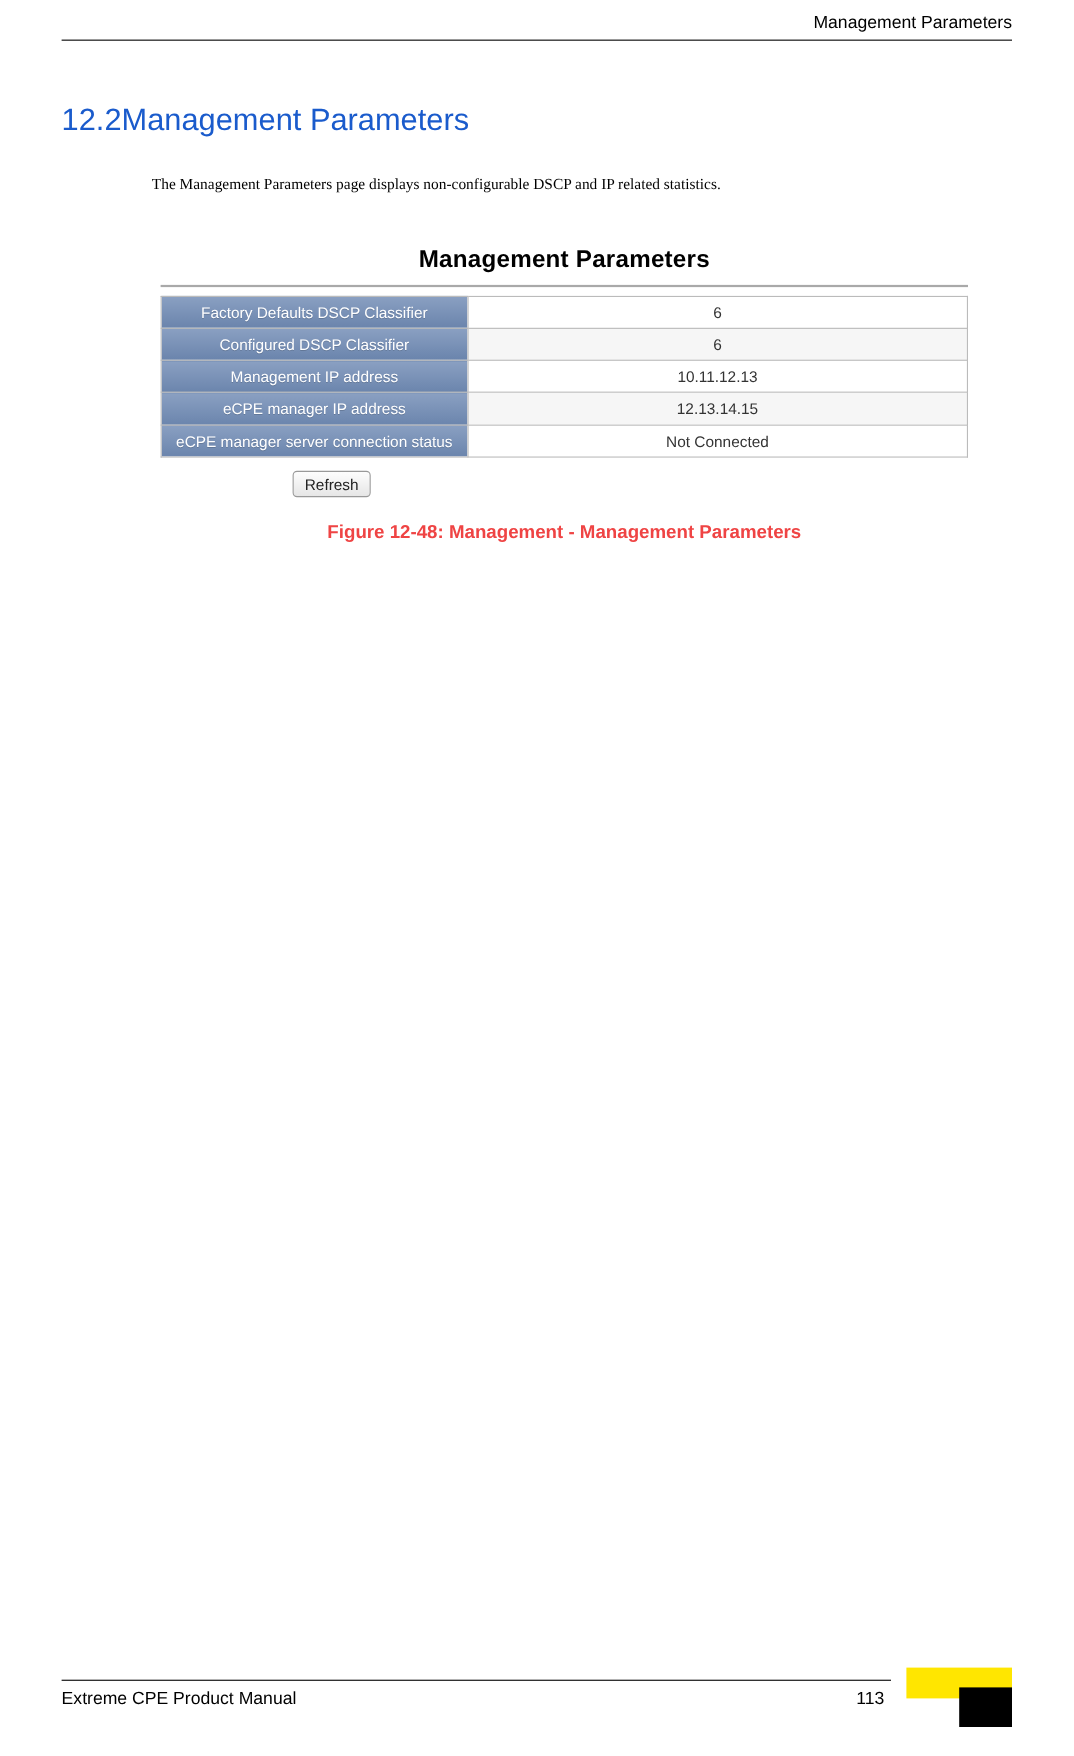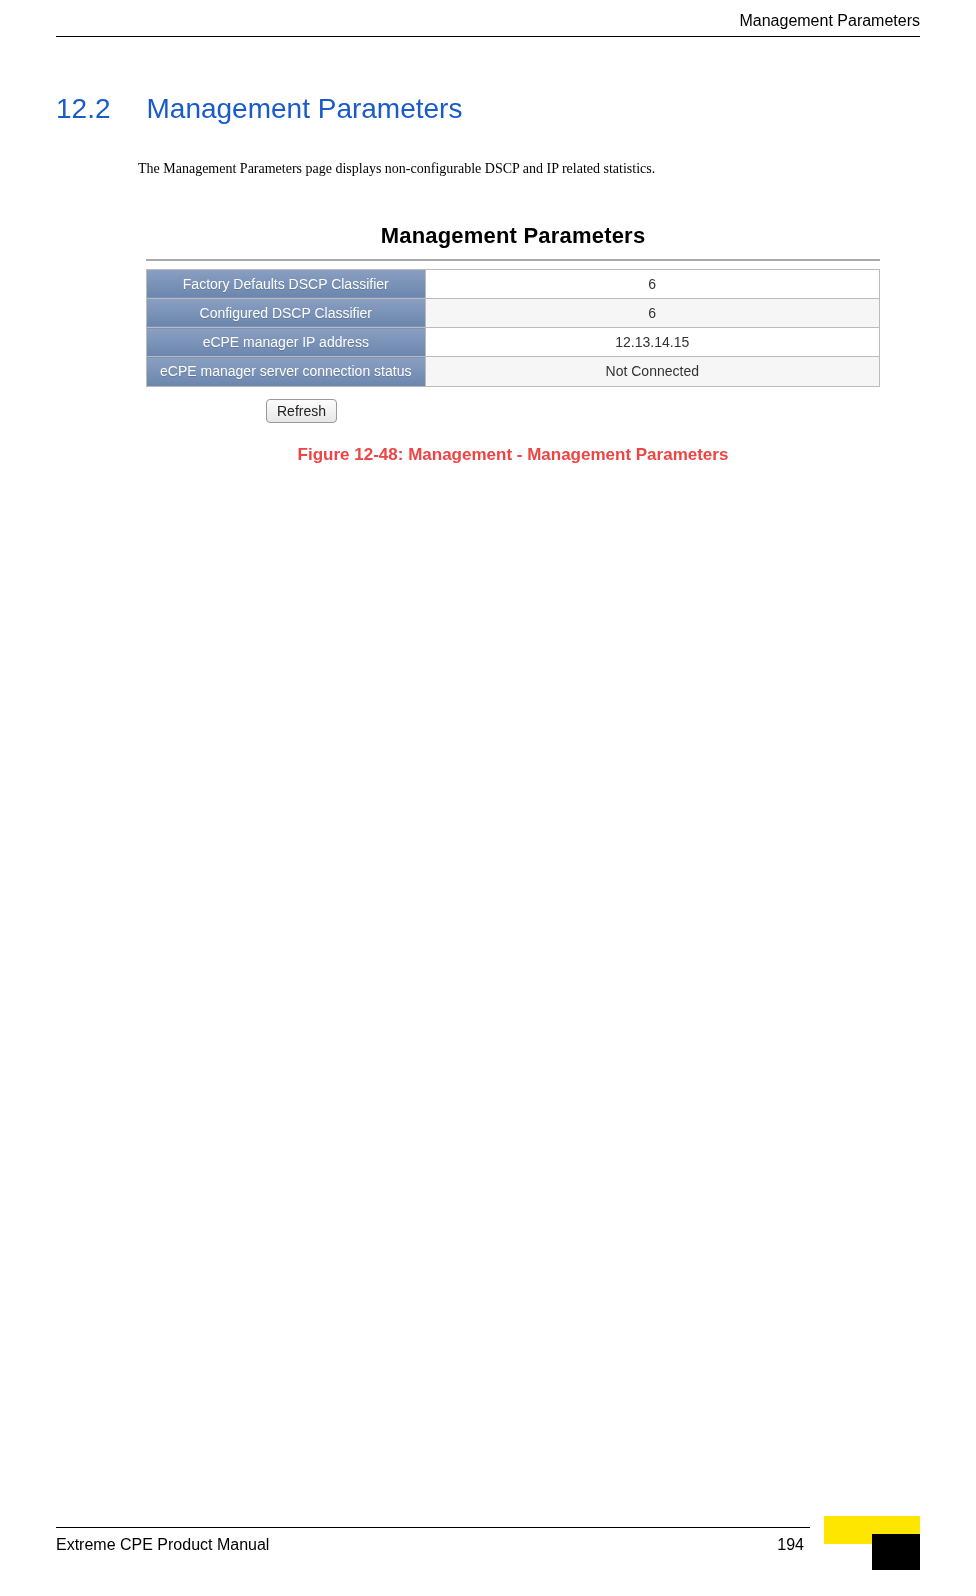--- a/index.html
+++ b/index.html
@@ -29,21 +29,20 @@
     }
     .section-heading {
       margin-top: 56px;
       font-family: Verdana, Geneva, sans-serif;
       font-size: 28px;
       color: #1a5bcc;
       font-weight: 400;
     }
     .section-number {
       display: inline-block;
-      margin-right: 36px;
     }
     .body-text {
       margin-top: 32px;
       margin-left: 82px;
       font-family: "Palatino Linotype", "Book Antiqua", Palatino, serif;
       font-size: 14px;
       line-height: 1.7;
       color: #000;
     }
     .figure-wrapper {
@@ -189,20 +188,24 @@
           <tbody>
             <tr>
               <td class="label-cell">Factory Defaults DSCP Classifier</td>
               <td class="value-cell">6</td>
             </tr>
             <tr>
               <td class="label-cell">Configured DSCP Classifier</td>
               <td class="value-cell">6</td>
             </tr>
             <tr>
+              <td class="label-cell">Management IP address</td>
+              <td class="value-cell">10.11.12.13</td>
+            </tr>
+            <tr>
               <td class="label-cell">eCPE manager IP address</td>
               <td class="value-cell">12.13.14.15</td>
             </tr>
             <tr>
               <td class="label-cell">eCPE manager server connection status</td>
               <td class="value-cell">Not Connected</td>
             </tr>
           </tbody>
         </table>
       </div>
@@ -210,20 +213,20 @@
         <button class="refresh-btn">Refresh</button>
       </div>
     </div>
     <div class="figure-caption">Figure 12-48: Management - Management Parameters</div>
   </div>
 
   <div class="footer">
     <div class="footer-rule"></div>
     <div class="footer-row">
       <span class="footer-left">Extreme CPE Product Manual</span>
-      <span class="footer-right">194</span>
+      <span class="footer-right">113</span>
     </div>
     <div class="corner-mark">
       <div class="corner-yellow"></div>
       <div class="corner-black"></div>
     </div>
   </div>
 </div>
 
 </body></html>

